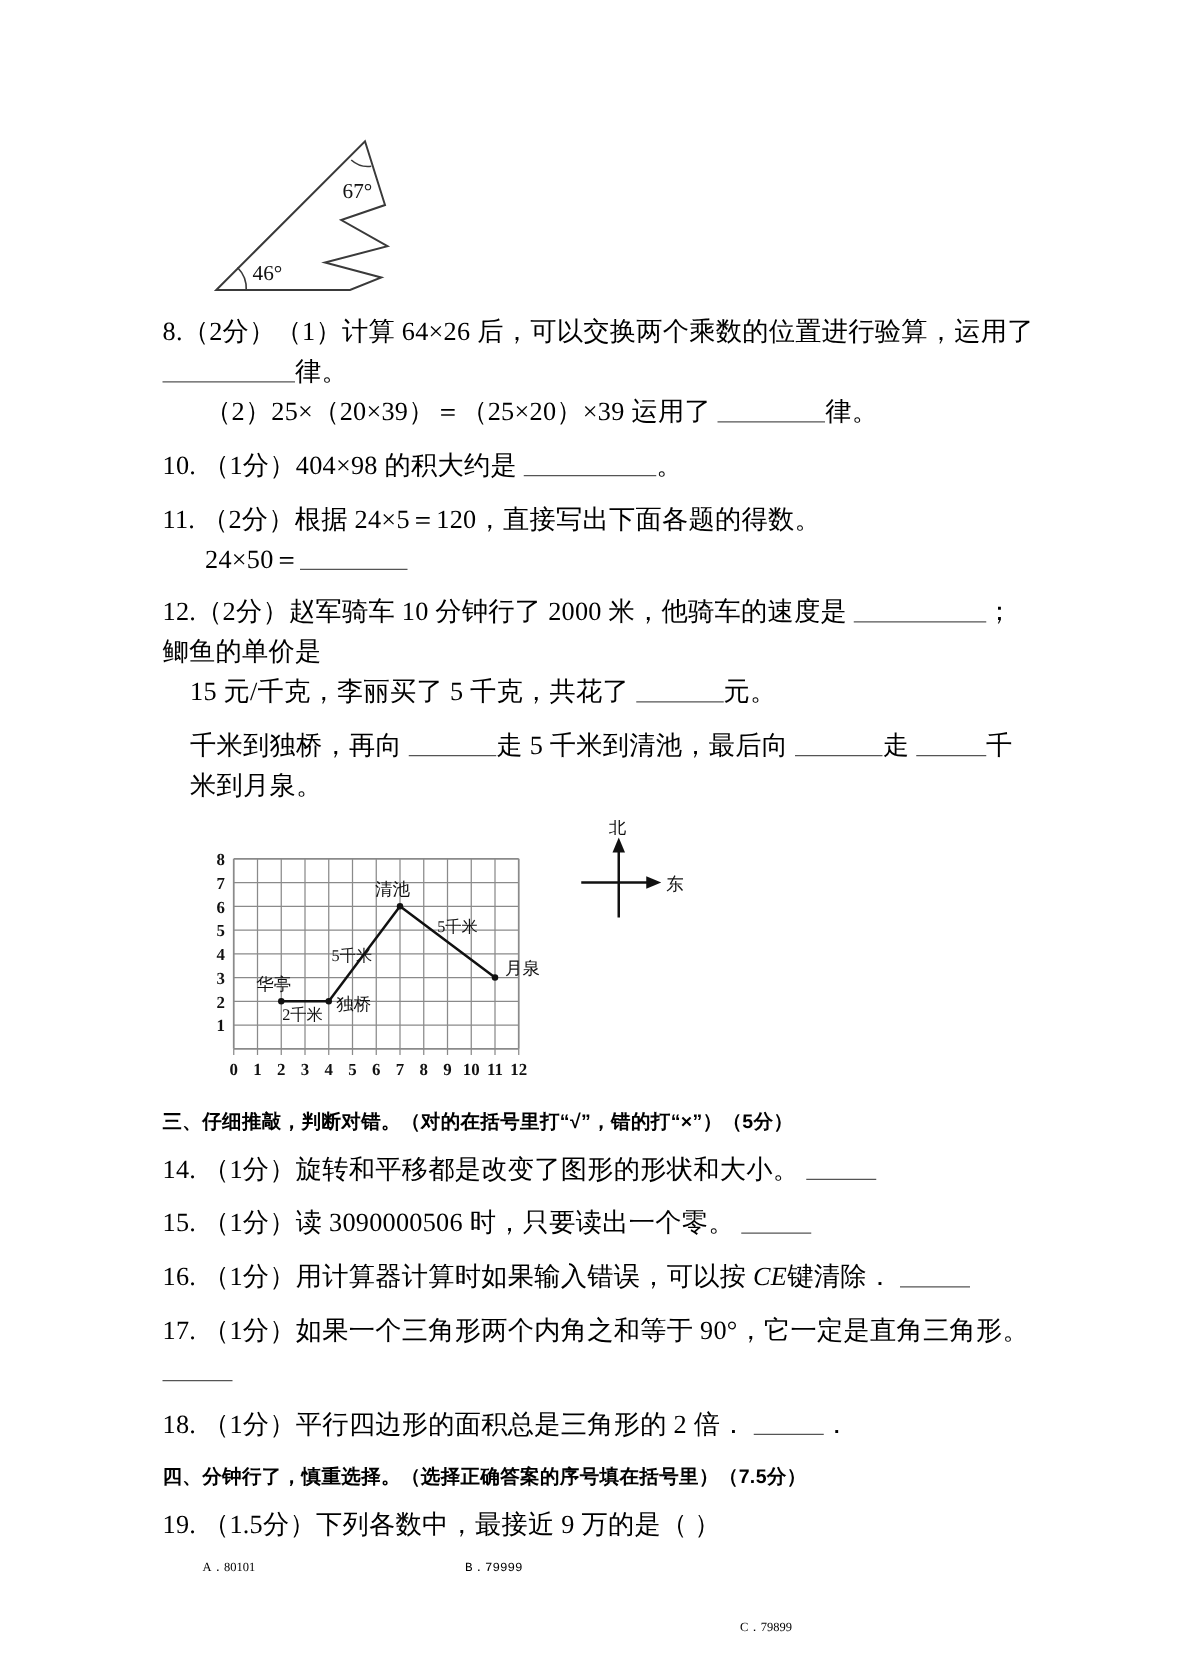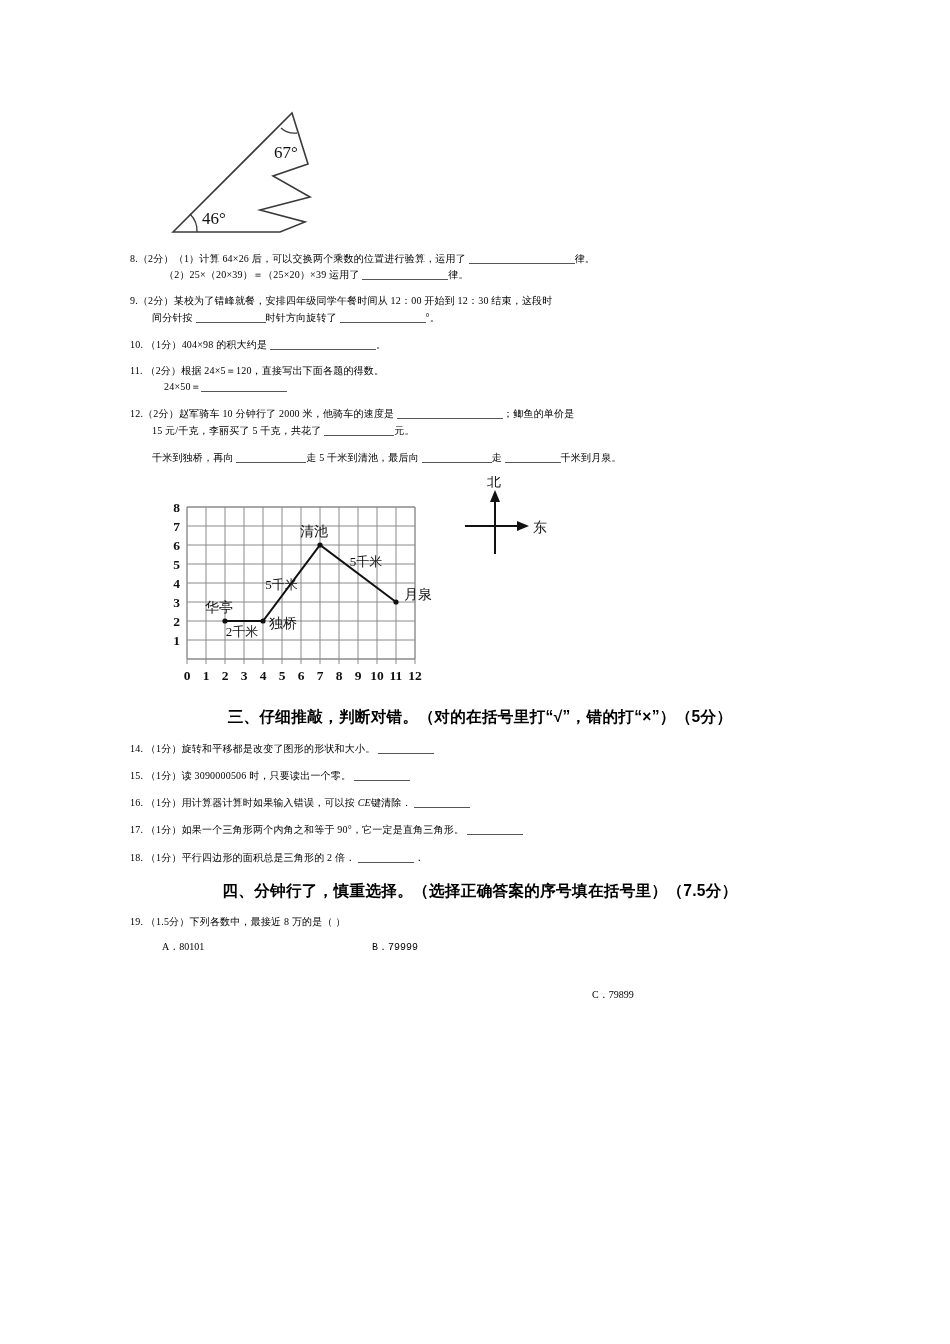--- a/index.html
+++ b/index.html
@@ -32,21 +32,21 @@
   .fig-triangle {
     position: relative;
     height: 150px;
     width: 260px;
     margin-left: 10px;
   }
   .fig-triangle svg { display: block; }
 
   
   .q {
-    font-size: 10px;
+    font-size: 21px;
     line-height: 1.52;
     margin-bottom: 11px;
     letter-spacing: 0.2px;
   }
   .q .line { display: block; white-space: normal; }
   .q .line.indent { padding-left: 34px; }
   .q .line.indent2 { padding-left: 22px; }
 
   .blank {
     display: inline-block;
@@ -59,21 +59,20 @@
   .b-lg { width: 86px; }
   .b-xl { width: 106px; }
 
   .sec-head {
     font-size: 15.6px;
     font-weight: bold;
     margin-top: 16px;
     margin-bottom: 12px;
     letter-spacing: 0.3px;
     font-family: "Liberation Sans", "DejaVu Sans", sans-serif;
-    text-align: center;
   }
 
   .mono-it { font-style: italic; }
 
   
   .chart-wrap {
     position: relative;
     margin: 6px 0 10px 35px;
     width: 430px;
     height: 215px;
@@ -110,24 +109,20 @@
         <text x="134" y="58" font-family="Liberation Serif, serif" font-size="17" fill="#111">67°</text>
         <text x="62" y="124" font-family="Liberation Serif, serif" font-size="17" fill="#111">46°</text>
       </svg>
     </div>
 
     <div class="q">
       <span class="line"><span>8.</span><span>（2分）</span><span>（1）计算 64×26 后，可以交换两个乘数的位置进行验算，运用了 </span><span class="blank b-xl"></span><span>律。</span></span>
       <span class="line indent"><span>（2）25×（20×39）＝（25×20）×39 运用了 </span><span class="blank b-lg"></span><span>律。</span></span>
     </div>
 
-    <div class="q">
-      <span class="line"><span>9.</span><span>（2分）</span><span>某校为了错峰就餐，安排四年级同学午餐时间从 12：00 开始到 12：30 结束，这段时</span></span>
-      <span class="line indent2"><span>间分针按 </span><span class="blank b-md"></span><span>时针方向旋转了 </span><span class="blank b-lg"></span><span>°。</span></span>
-    </div>
 
     <div class="q">
       <span class="line"><span>10.</span>&nbsp;<span>（1分）</span><span>404×98 的积大约是 </span><span class="blank b-xl"></span><span>。</span></span>
     </div>
 
     <div class="q">
       <span class="line"><span>11.</span>&nbsp;<span>（2分）</span><span>根据 24×5＝120，直接写出下面各题的得数。</span></span>
       <span class="line indent"><span>24×50＝</span><span class="blank b-lg"></span></span>
     </div>
 
@@ -252,21 +247,21 @@
       <span class="line"><span>17.</span>&nbsp;<span>（1分）</span><span>如果一个三角形两个内角之和等于 90°，它一定是直角三角形。</span>&nbsp;<span class="blank b-sm"></span></span>
     </div>
 
     <div class="q">
       <span class="line"><span>18.</span>&nbsp;<span>（1分）</span><span>平行四边形的面积总是三角形的 2 倍．</span>&nbsp;<span class="blank b-sm"></span><span>．</span></span>
     </div>
 
     <div class="sec-head">四、分钟行了，慎重选择。（选择正确答案的序号填在括号里）（7.5分）</div>
 
     <div class="q">
-      <span class="line"><span>19.</span>&nbsp;<span>（1.5分）</span><span>下列各数中，最接近 8 万的是（      ）</span></span>
+      <span class="line"><span>19.</span>&nbsp;<span>（1.5分）</span><span>下列各数中，最接近 9 万的是（      ）</span></span>
     </div>
 
     <div class="choices">
       <span class="choice c0">A．80101</span>
       <span class="choice c1">B．79999</span>
       <span class="choice c2">C．79899</span>
     </div>
 
   </div>
 </div>

